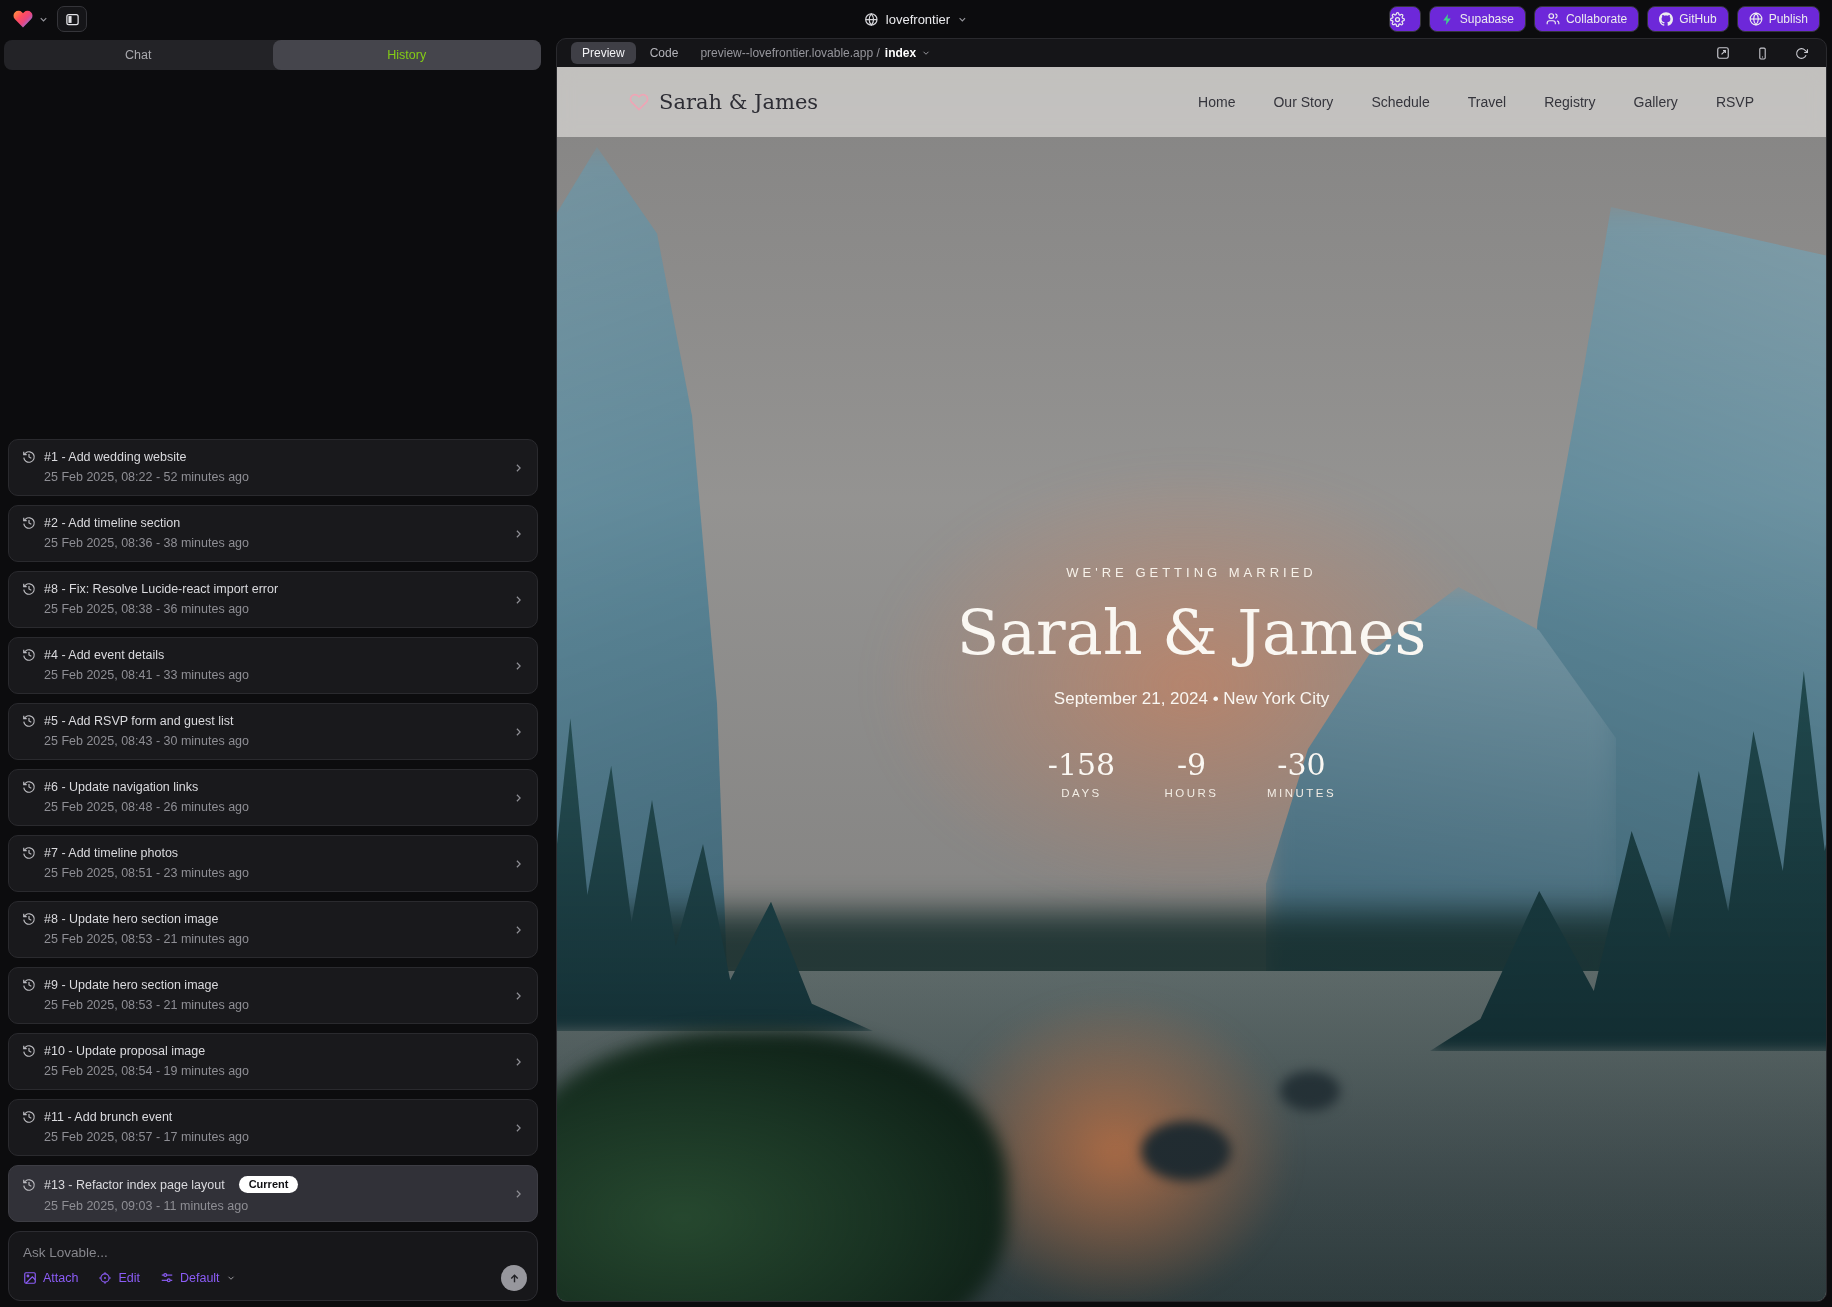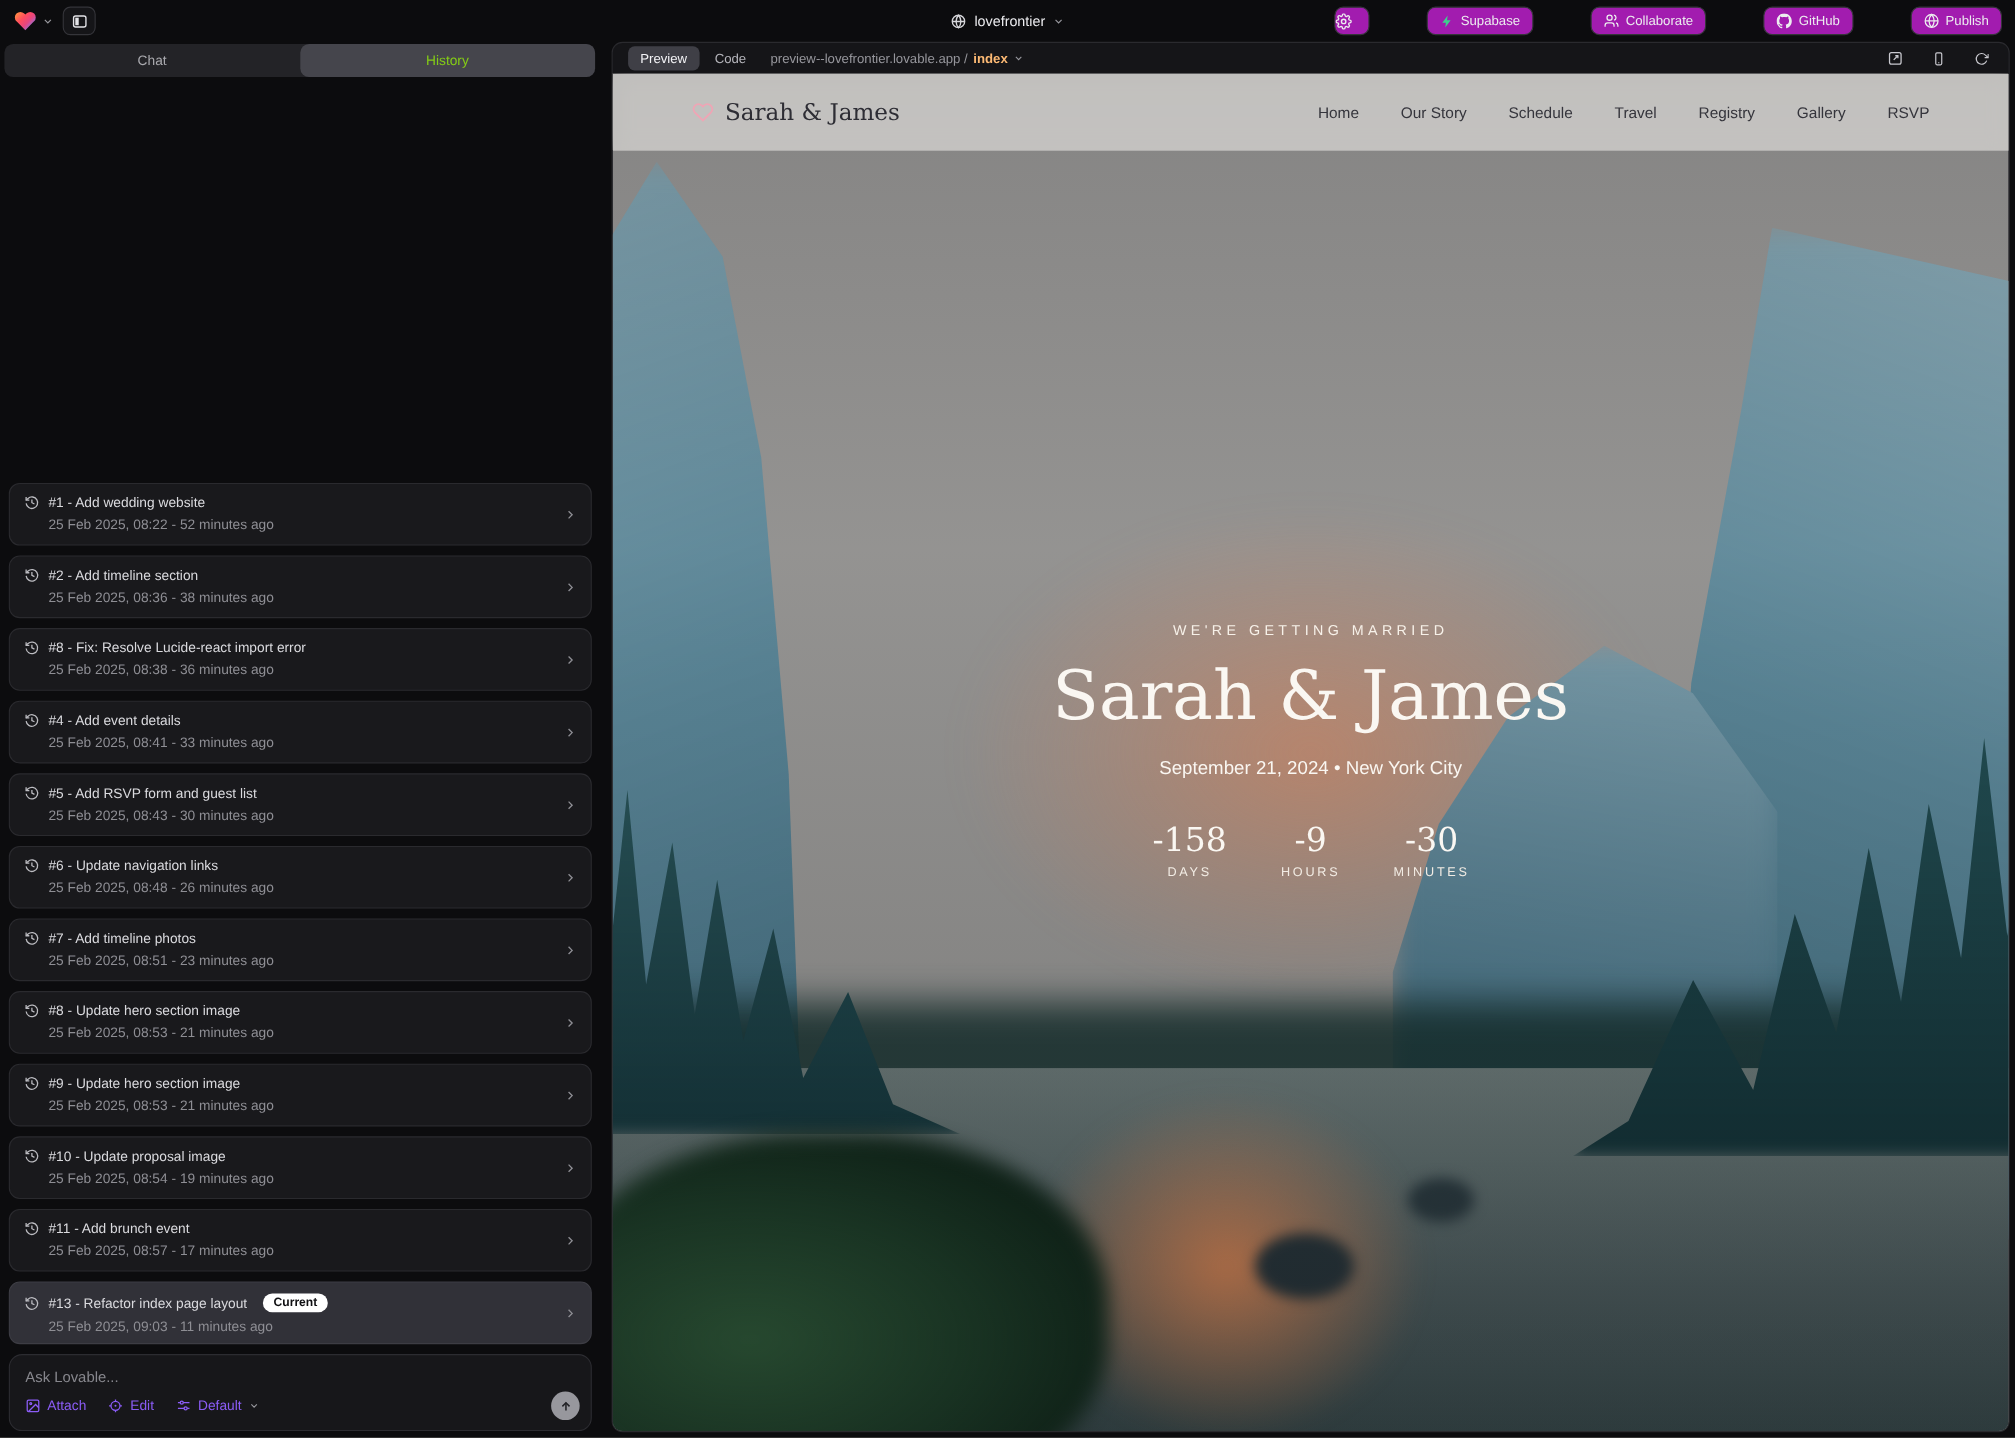--- a/index.html
+++ b/index.html
@@ -19,21 +19,21 @@
     display:flex; align-items:center; justify-content:space-between; padding:0 12px; }
   .topbar-left { display:flex; align-items:center; gap:8px; }
   .logo-wrap { display:flex; align-items:center; gap:4px; }
   .chev { color:#97979d; }
   .icon-btn { width:30px; height:26px; border:1px solid #35353a; border-radius:7px;
     background:#151518; color:#e3e3e7; display:flex; align-items:center; justify-content:center; cursor:pointer; }
   .topbar-center { position:absolute; left:50%; transform:translateX(-50%); top:0; height:38px;
     display:flex; align-items:center; gap:7px; font-size:13px; color:#ececef; cursor:pointer; }
   .topbar-right { display:flex; align-items:center; gap:8px; }
   .tb-btn { height:26px; padding:0 11px; border:1px solid #35353a; border-radius:8px;
-    background:#a21caf; color:#ececef; font-size:12px; display:flex; align-items:center; gap:6px; cursor:pointer; white-space:nowrap;margin-left:44px; }
+    background:#6d28d9; color:#ececef; font-size:12px; display:flex; align-items:center; gap:6px; cursor:pointer; white-space:nowrap; }
   .tb-btn.square { padding:0; width:32px; }
 
   
   .sidebar { position:absolute; top:38px; left:0; width:546px; bottom:0; }
   .tabbar { position:absolute; top:2px; left:4px; right:5px; height:30px;
     display:flex; background:#232327; border-radius:8px; }
   .tab { flex:1; display:flex; align-items:center; justify-content:center;
     font-size:12.5px; color:#a9a9ae; cursor:pointer; border-radius:8px; }
   .tab.active { background:#45454c; color:#84cc16; }
 
@@ -60,21 +60,21 @@
   .send-btn { position:absolute; right:10px; bottom:9px; width:26px; height:26px; border-radius:50%;
     background:#97979d; color:#212125; display:flex; align-items:center; justify-content:center; cursor:pointer; }
 
   
   .preview-panel { position:absolute; left:556px; top:38px; right:5px; bottom:5px;
     background:#151518; border:1px solid #2a2a2e; border-radius:10px; overflow:hidden; }
   .chrome { height:28px; display:flex; align-items:center; padding:0 14px; position:relative; }
   .pill { background:#3f3f46; color:#f2f2f5; font-size:12px; padding:4px 11px; border-radius:6px; cursor:pointer; }
   .code-tab { color:#b4b4ba; font-size:12px; margin-left:14px; cursor:pointer; }
   .chrome-url { color:#96969c; font-size:12px; display:flex; gap:5px; align-items:center; margin-left:22px; cursor:pointer; }
-  .chrome-url .page { color:#fdba74; font-weight:700; }
+  .chrome-url .page { color:#ffffff; font-weight:700; }
   .chrome-icons { position:absolute; right:18px; display:flex; gap:26px; color:#c9c9cf; }
   .chrome-icons .icon { cursor:pointer; }
 
   
   .site { position:absolute; top:28px; left:0; right:0; bottom:0; overflow:hidden; background:#9b9a98; }
   .scene, .scene > div { position:absolute; }
   .scene { inset:0; overflow:hidden; }
   .sky { inset:0;
     background:linear-gradient(180deg,#97979c 0%,#a09a9a 14%,#b59490 26%,#c79487 38%,#cd9180 48%,#c08978 58%,#a582774 68%,#98807a 70%,#7b7671 82%,#5f6663 100%); }
   .glow { left:15%; top:25%; width:70%; height:50%;

